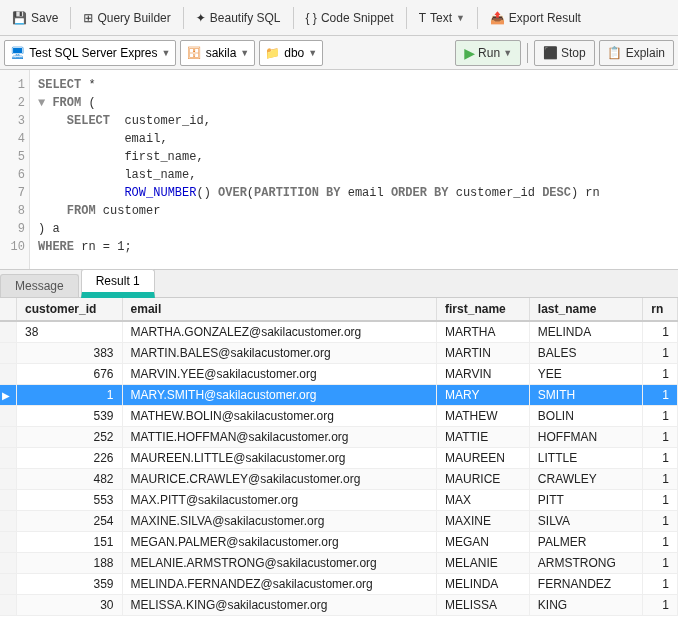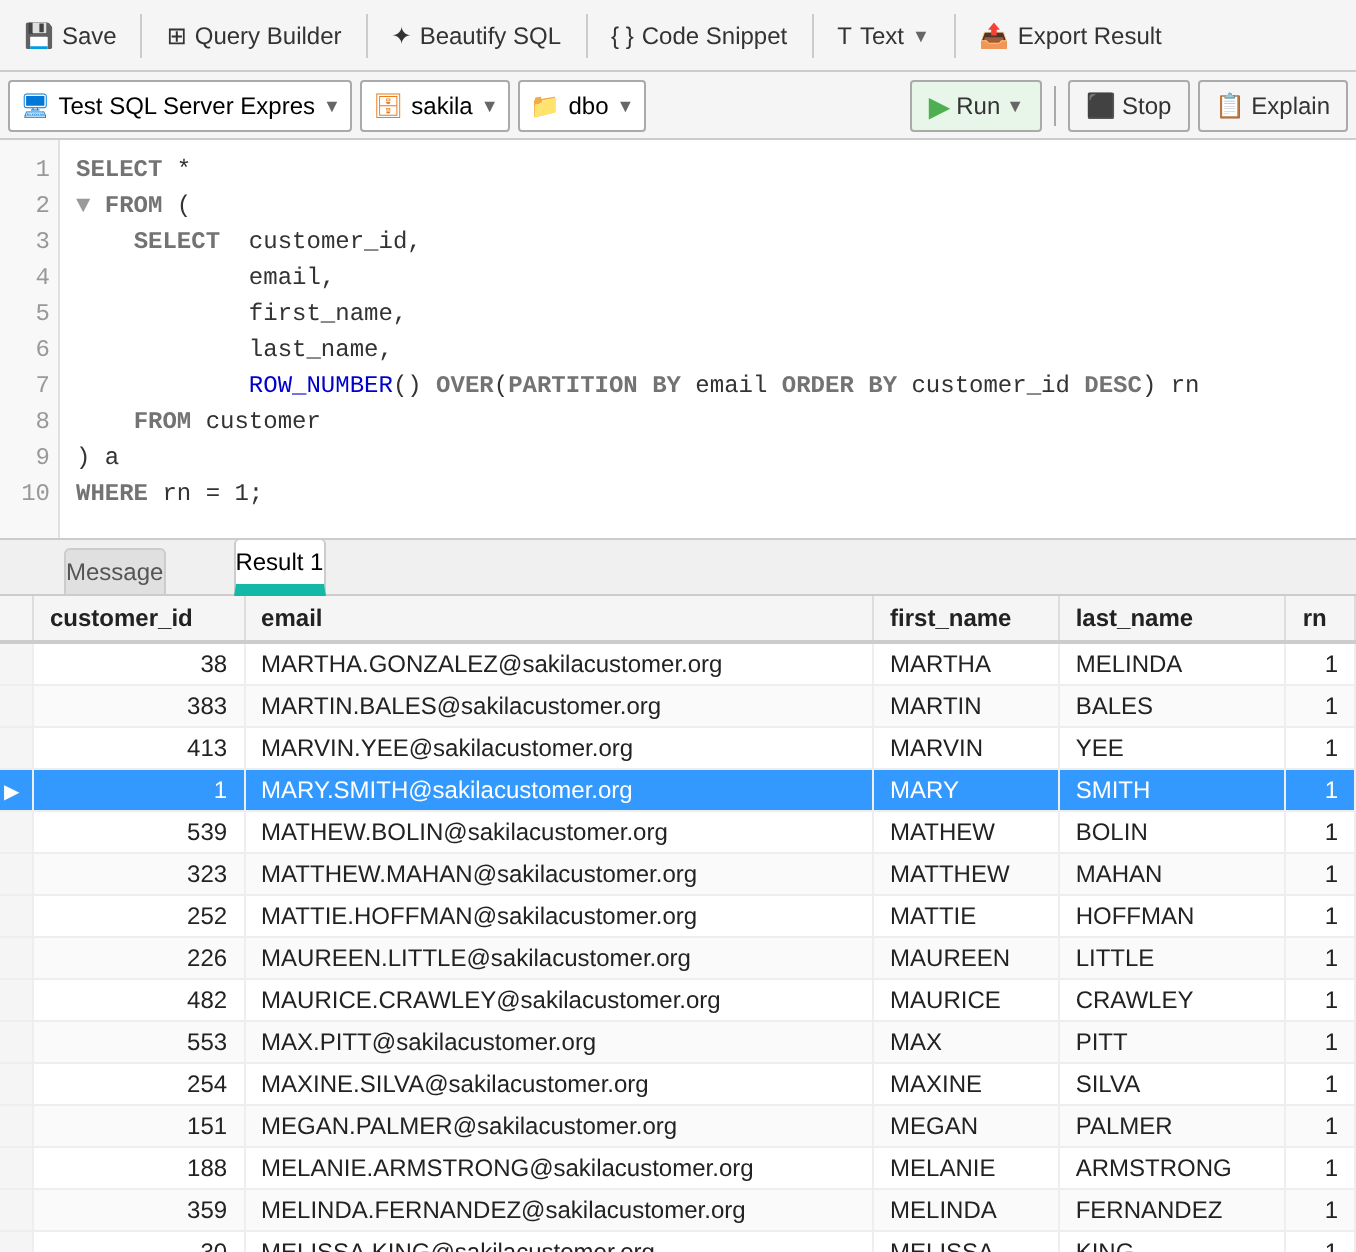--- a/index.html
+++ b/index.html
@@ -128,30 +128,29 @@
 
     
     .tabs-bar {
       display: flex;
       background: #f0f0f0;
       border-bottom: 1px solid #ccc;
       height: 28px;
       align-items: flex-end;
     }
     .tab {
-      padding: 4px 0;
+      padding: 4px 14px;
       cursor: pointer;
       border: 1px solid #ccc;
       border-bottom: none;
       background: #e0e0e0;
       font-size: 12px;
       color: #555;
       margin-right: 2px;
       border-radius: 3px 3px 0 0;
-      margin-left: 32px;
     }
     .tab.active {
       background: white;
       color: #000;
       border-bottom: 6px solid #14b8a6;
       margin-bottom: -1px;
       z-index: 1;
     }
 
     
@@ -302,37 +301,37 @@
           <th>customer_id</th>
           <th>email</th>
           <th>first_name</th>
           <th>last_name</th>
           <th>rn</th>
         </tr>
       </thead>
     <tbody id="table-body">
         <tr>
           <td style="width: 12px; background: rgb(245, 245, 245); padding: 0px 2px;"></td>
-          <td style="text-align: right;">38</td>
+          <td style="">38</td>
           <td>MARTHA.GONZALEZ@sakilacustomer.org</td>
           <td>MARTHA</td>
           <td>MELINDA</td>
           <td style="text-align: right;">1</td>
         </tr>
         <tr>
           <td style="width: 12px; background: rgb(245, 245, 245); padding: 0px 2px;"></td>
           <td style="text-align: right; margin-top: 28px;">383</td>
           <td>MARTIN.BALES@sakilacustomer.org</td>
           <td>MARTIN</td>
           <td>BALES</td>
           <td style="text-align: right;">1</td>
         </tr>
         <tr>
           <td style="width: 12px; background: rgb(245, 245, 245); padding: 0px 2px;"></td>
-          <td style="text-align: right;">413</td>
+          <td style="text-align: right;">676</td>
           <td>MARVIN.YEE@sakilacustomer.org</td>
           <td>MARVIN</td>
           <td>YEE</td>
           <td style="text-align: right;">1</td>
         </tr>
         <tr class="selected">
           <td style="width: 12px; background: rgb(51, 153, 255); padding: 0px 2px;"><span style="font-size:10px;color:white;">▶</span></td>
           <td style="text-align: right;">1</td>
           <td>MARY.SMITH@sakilacustomer.org</td>
           <td>MARY</td>
@@ -342,28 +341,20 @@
         <tr>
           <td style="width: 12px; background: rgb(245, 245, 245); padding: 0px 2px;"></td>
           <td style="text-align: right;">539</td>
           <td>MATHEW.BOLIN@sakilacustomer.org</td>
           <td>MATHEW</td>
           <td>BOLIN</td>
           <td style="text-align: right;">1</td>
         </tr>
         <tr>
           <td style="width: 12px; background: rgb(245, 245, 245); padding: 0px 2px;"></td>
-          <td style="text-align: right;">323</td>
-          <td>MATTHEW.MAHAN@sakilacustomer.org</td>
-          <td>MATTHEW</td>
-          <td>MAHAN</td>
-          <td style="text-align: right;">1</td>
-        </tr>
-        <tr>
-          <td style="width: 12px; background: rgb(245, 245, 245); padding: 0px 2px;"></td>
           <td style="text-align: right;">252</td>
           <td>MATTIE.HOFFMAN@sakilacustomer.org</td>
           <td>MATTIE</td>
           <td>HOFFMAN</td>
           <td style="text-align: right;">1</td>
         </tr>
         <tr>
           <td style="width: 12px; background: rgb(245, 245, 245); padding: 0px 2px;"></td>
           <td style="text-align: right;">226</td>
           <td>MAUREEN.LITTLE@sakilacustomer.org</td>

